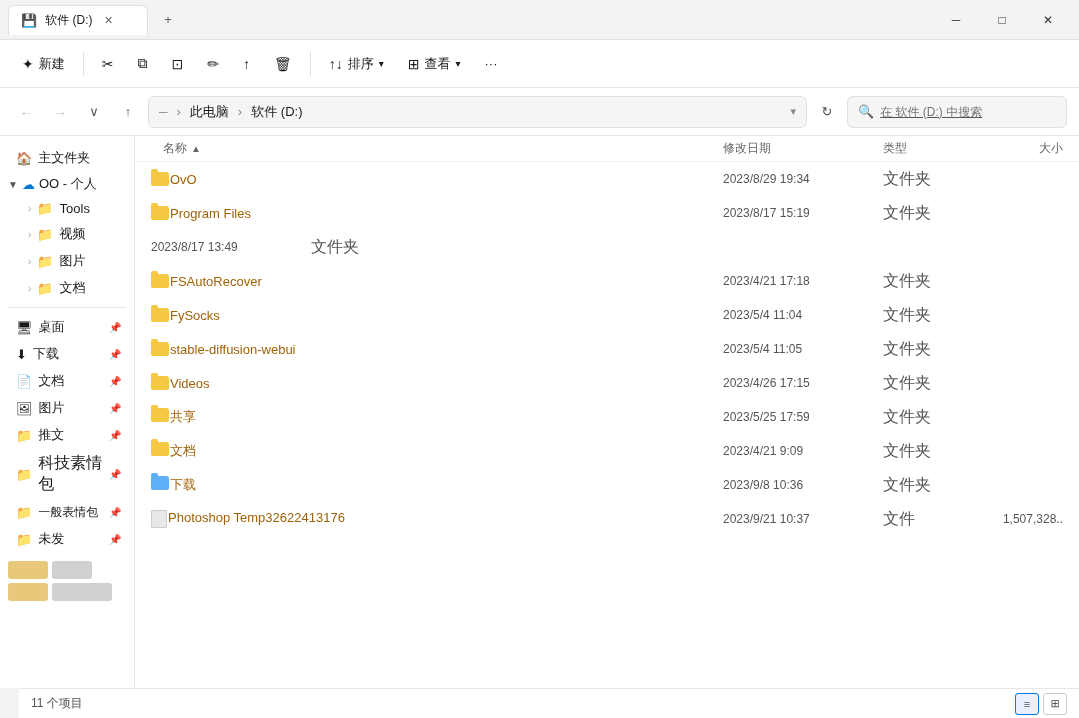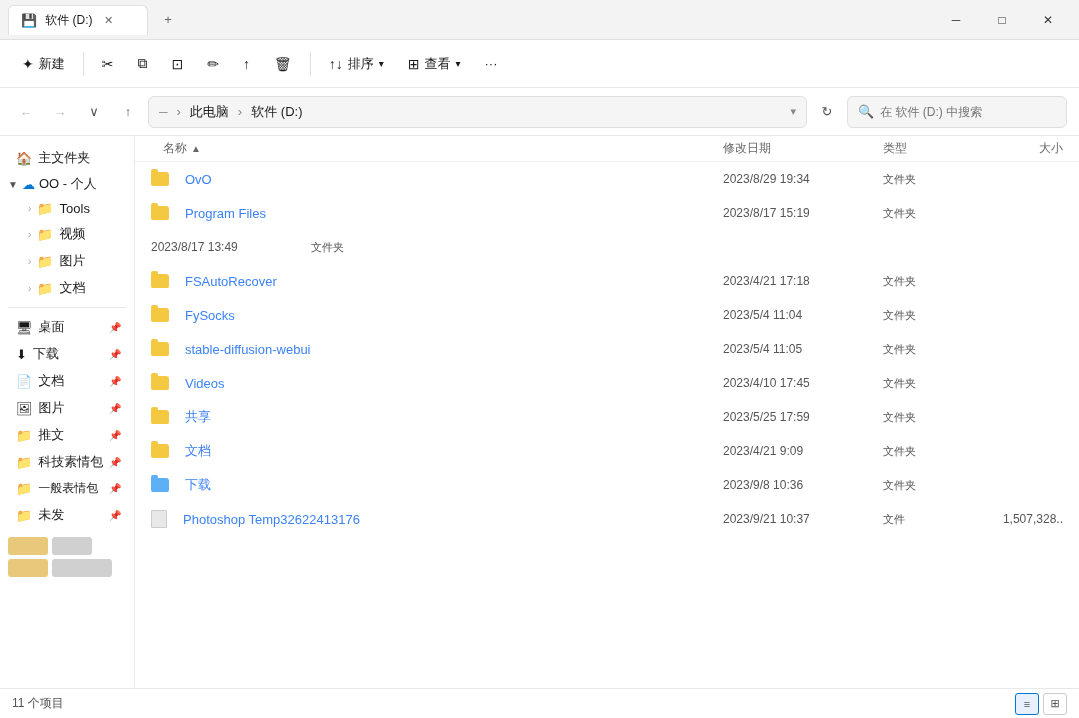--- a/index.html
+++ b/index.html
@@ -22,53 +22,53 @@
 
     
     .navbar { height: 48px; background: #ffffff; display: flex; align-items: center; padding: 0 12px; gap: 6px; border-bottom: 1px solid #e8e8e8; }
     .nav-btn { width: 28px; height: 28px; display: flex; align-items: center; justify-content: center; border-radius: 4px; cursor: pointer; color: #555; font-size: 13px; }
     .nav-btn.disabled { color: #bbb; cursor: default; }
     .address-bar { flex: 1; height: 32px; background: #f5f5f5; border: 1px solid #e0e0e0; border-radius: 6px; display: flex; align-items: center; padding: 0 10px; gap: 6px; cursor: pointer; }
     .breadcrumb-part { color: #1a1a1a; font-size: 13px; }
     .breadcrumb-sep { color: #888; margin: 0 3px; }
     .refresh-btn { width: 28px; height: 28px; display: flex; align-items: center; justify-content: center; border-radius: 4px; cursor: pointer; color: #555; }
     .search-box { width: 220px; height: 32px; background: #f5f5f5; border: 1px solid #e0e0e0; border-radius: 6px; display: flex; align-items: center; padding: 0 10px; gap: 6px; }
-    .search-box input { background: none; border: none; outline: none; font-size: 12px; color: #555; width: 100%; font-family: inherit; }
+    .search-box input { background: none; border: none; outline: none; font-size: 12px; color: #555; width: 100%; font-family: inherit; text-decoration: underline; }
     .search-icon { color: #888; font-size: 13px; }
 
     
     .main { display: flex; height: calc(718px - 40px - 48px - 48px - 30px); }
 
     
     .sidebar { width: 135px; background: #ffffff; border-right: 1px solid #e8e8e8; overflow-y: auto; padding: 8px 0; flex-shrink: 0; }
     .sidebar-item { display: flex; align-items: center; padding: 4px 8px 4px 12px; gap: 6px; cursor: pointer; border-radius: 4px; margin: 1px 4px; font-size: 13px; color: #1a1a1a; }
     .sidebar-item .pin { color: #aaa; font-size: 10px; margin-left: auto; }
     .sidebar-group-header { display: flex; align-items: center; padding: 3px 8px 3px 4px; gap: 4px; cursor: pointer; font-size: 13px; color: #1a1a1a; border-radius: 4px; margin: 1px 4px; }
     .sidebar-divider { height: 1px; background: #e8e8e8; margin: 6px 8px; }
 
     
     .content { flex: 1; background: #ffffff; overflow-y: auto; }
     .content-header { display: flex; align-items: center; padding: 4px 16px; border-bottom: 1px solid #f0f0f0; font-size: 12px; color: #666; }
     .col-name { flex: 1; display: flex; align-items: center; gap: 4px; cursor: pointer; margin-left: 12px; }
     .col-date { width: 160px; }
     .col-type { width: 80px; }
     .col-size { width: 100px; text-align: right; }
     .file-row { display: flex; align-items: center; padding: 4px 16px; height: 34px; cursor: pointer; font-size: 13px; }
-    .file-row .name { flex: 1; display: flex; align-items: center; gap: 16px; color: #3b82f6; }
+    .file-row .name { flex: 1; display: flex; gap: 1px; color: #a16207; }
     .file-row .date { width: 160px; color: #555; font-size: 12px; }
-    .file-row .type { width: 80px; color: #555; font-size: 11px; }
+    .file-row .type { width: 80px; color: #555; font-size: 16px; }
     .file-row .size { width: 100px; text-align: right; color: #555; font-size: 12px; }
     .folder-icon { width: 18px; height: 14px; background: #f5c842; border-radius: 1px 3px 2px 2px; position: relative; flex-shrink: 0; }
     .folder-icon::before { content: ''; position: absolute; top: -3px; left: 0; width: 7px; height: 3px; background: #f5c842; border-radius: 2px 2px 0 0; }
     .dl-folder-icon { width: 18px; height: 14px; background: #5db0f5; border-radius: 1px 3px 2px 2px; position: relative; flex-shrink: 0; }
     .dl-folder-icon::before { content: ''; position: absolute; top: -3px; left: 0; width: 7px; height: 3px; background: #5db0f5; border-radius: 2px 2px 0 0; }
     .file-icon-generic { width: 16px; height: 18px; background: #e8e8e8; border-radius: 1px; border: 1px solid #ccc; flex-shrink: 0; font-size: 0; }
 
     
-    .statusbar { height: 30px; background: #ffffff; border-top: 1px solid #e8e8e8; display: flex; align-items: center; padding: 0 12px; font-size: 12px; color: #555; }
+    .statusbar { height: 30px; background: #ffffff; border-top: 1px solid #e8e8e8; display: flex; align-items: center; padding: 0 12px; font-size: 12px; color: #555; margin-left: 19px; }
     .statusbar-right { margin-left: auto; display: flex; gap: 4px; }
     .view-btn { width: 24px; height: 22px; display: flex; align-items: center; justify-content: center; border-radius: 3px; cursor: pointer; border: 1px solid #ccc; font-size: 11px; }
     .view-btn.active { background: #e8f0fe; border-color: #0078d4; }
 
     
     ::-webkit-scrollbar { width: 8px; }
     ::-webkit-scrollbar-track { background: #f0f0f0; }
     ::-webkit-scrollbar-thumb { background: #c0c0c0; border-radius: 4px; }
   </style>
 </head>
@@ -228,21 +228,21 @@
       <span>图片</span>
       <span class="pin">📌</span>
     </div>
     <div class="sidebar-item">
       <span>📁</span>
       <span>推文</span>
       <span class="pin">📌</span>
     </div>
     <div class="sidebar-item">
       <span>📁</span>
-      <span style="font-size:13px;">科技素情包</span>
+      <span style="font-size:16px;">科技素情包</span>
       <span class="pin">📌</span>
     </div>
     <div class="sidebar-item">
       <span>📁</span>
       <span style="font-size:12px;">一般表情包</span>
       <span class="pin">📌</span>
     </div>
     <div class="sidebar-item">
       <span>📁</span>
       <span>未发</span>
@@ -327,21 +327,21 @@
       </div>
       <div class="date">2023/5/4 11:05</div>
       <div class="type">文件夹</div>
       <div class="size"></div>
     </div>
     <div class="file-row">
       <div class="name">
         <div class="folder-icon"></div>
         <span>Videos</span>
       </div>
-      <div class="date">2023/4/10 17:45</div>
+      <div class="date">2023/4/26 17:15</div>
       <div class="type">文件夹</div>
       <div class="size"></div>
     </div>
     <div class="file-row">
       <div class="name">
         <div class="folder-icon"></div>
         <span>共享</span>
       </div>
       <div class="date">2023/5/25 17:59</div>
       <div class="type">文件夹</div>

